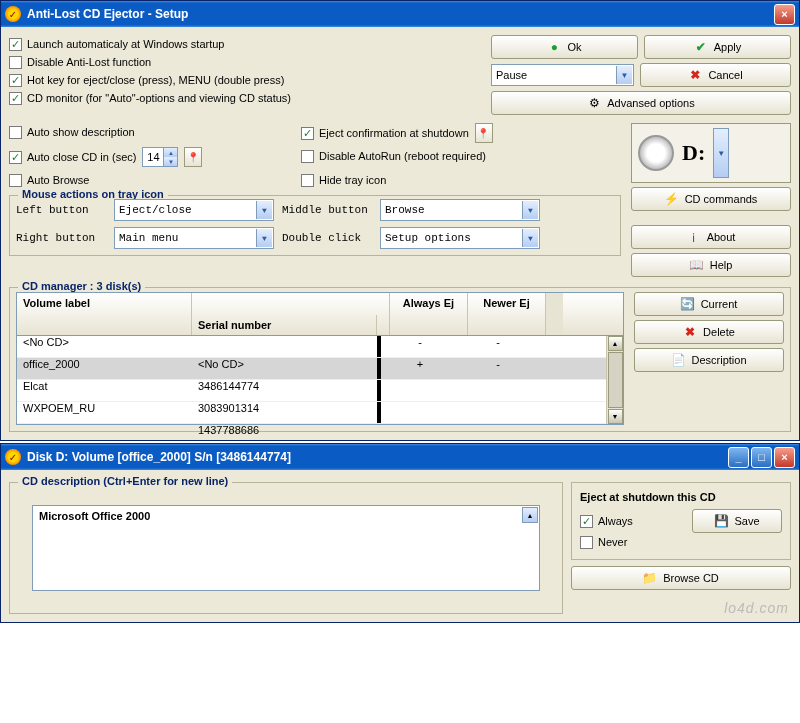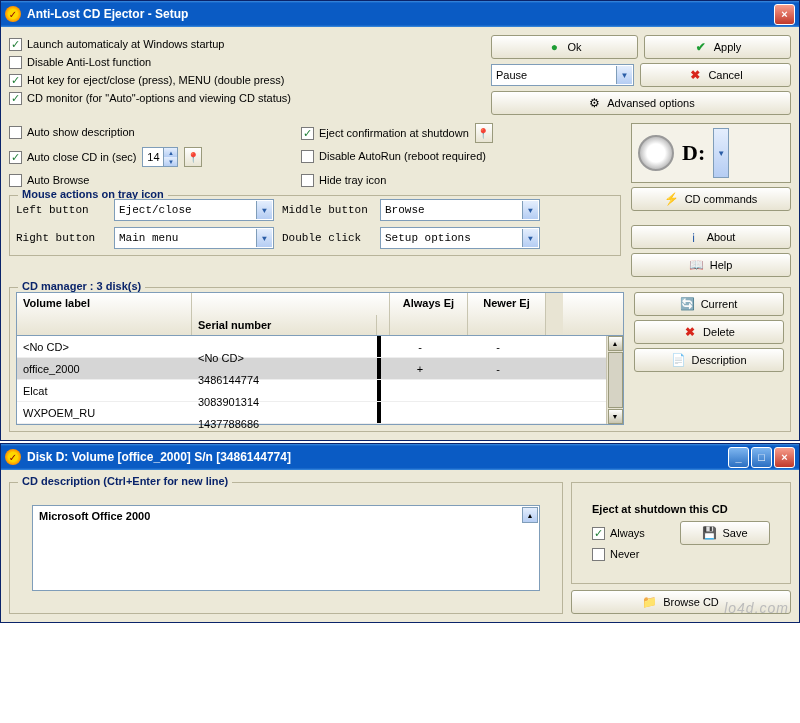--- a/index.html
+++ b/index.html
@@ -162,21 +162,21 @@
   align-items:center;
   font-family:Liberation Mono, monospace;
 }
 .table {
   border:1px solid #7f9db9;
   background:#fff;
 }
 .thead { display:flex; background:linear-gradient(#fff,#e8e4d3); border-bottom:1px solid #7f9db9; }
 .th { padding:4px 6px; font-weight:bold; border-right:1px solid #c8c5b0; }
 .tbody { }
-.tr { display:flex; height:22px; align-items:center; border-bottom:1px solid #eee; }
+.tr { display:flex; height:22px; border-bottom:1px solid #eee; }
 .td { padding:0 6px; }
 .tr.sel { background:#d6d6d6; }
 .c1 { width:175px; }
 .c2h { width:185px;margin-top:22px; }
 .csep { width:4px; background:#000; align-self:stretch; }
 .cseph { width:4px; }
 .c3 { width:78px; text-align:center; }
 .c4 { width:78px; text-align:center; }
 .scrollbar { width:17px; background:#e8e4d3; border-left:1px solid #c8c5b0; display:flex;flex-direction:column;align-items:center; }
 .sbtn { width:15px;height:15px;background:linear-gradient(#fff,#c8c5b0);border:1px solid #9a9a7c; font-size:7px;display:flex;align-items:center;justify-content:center; }
@@ -433,21 +433,21 @@
       <div>
         <div class="groupbox" style="margin-top:4px;padding:22px">
           <span class="legend">CD description (Ctrl+Enter for new line)</span>
           <div class="textarea">
             <span>Microsoft Office 2000</span>
             <span class="arrow">▲</span>
           </div>
         </div>
       </div>
       <div>
-        <div class="groupbox" style="margin-top:4px;padding:20px">
+        <div class="groupbox" style="margin-top:4px;padding:8px">
           <div style="font-weight:bold;margin-bottom:6px">Eject at shutdown this CD</div>
           <div class="row" style="justify-content:space-between;align-items:center">
             <label class="chk">
                 <span class="chkbox">✓</span>
                 <span>Always</span>
               </label>
             <div class="btn" style="width:90px">
                 <span class="icn">💾</span>
                 <span>Save</span>
               </div>

